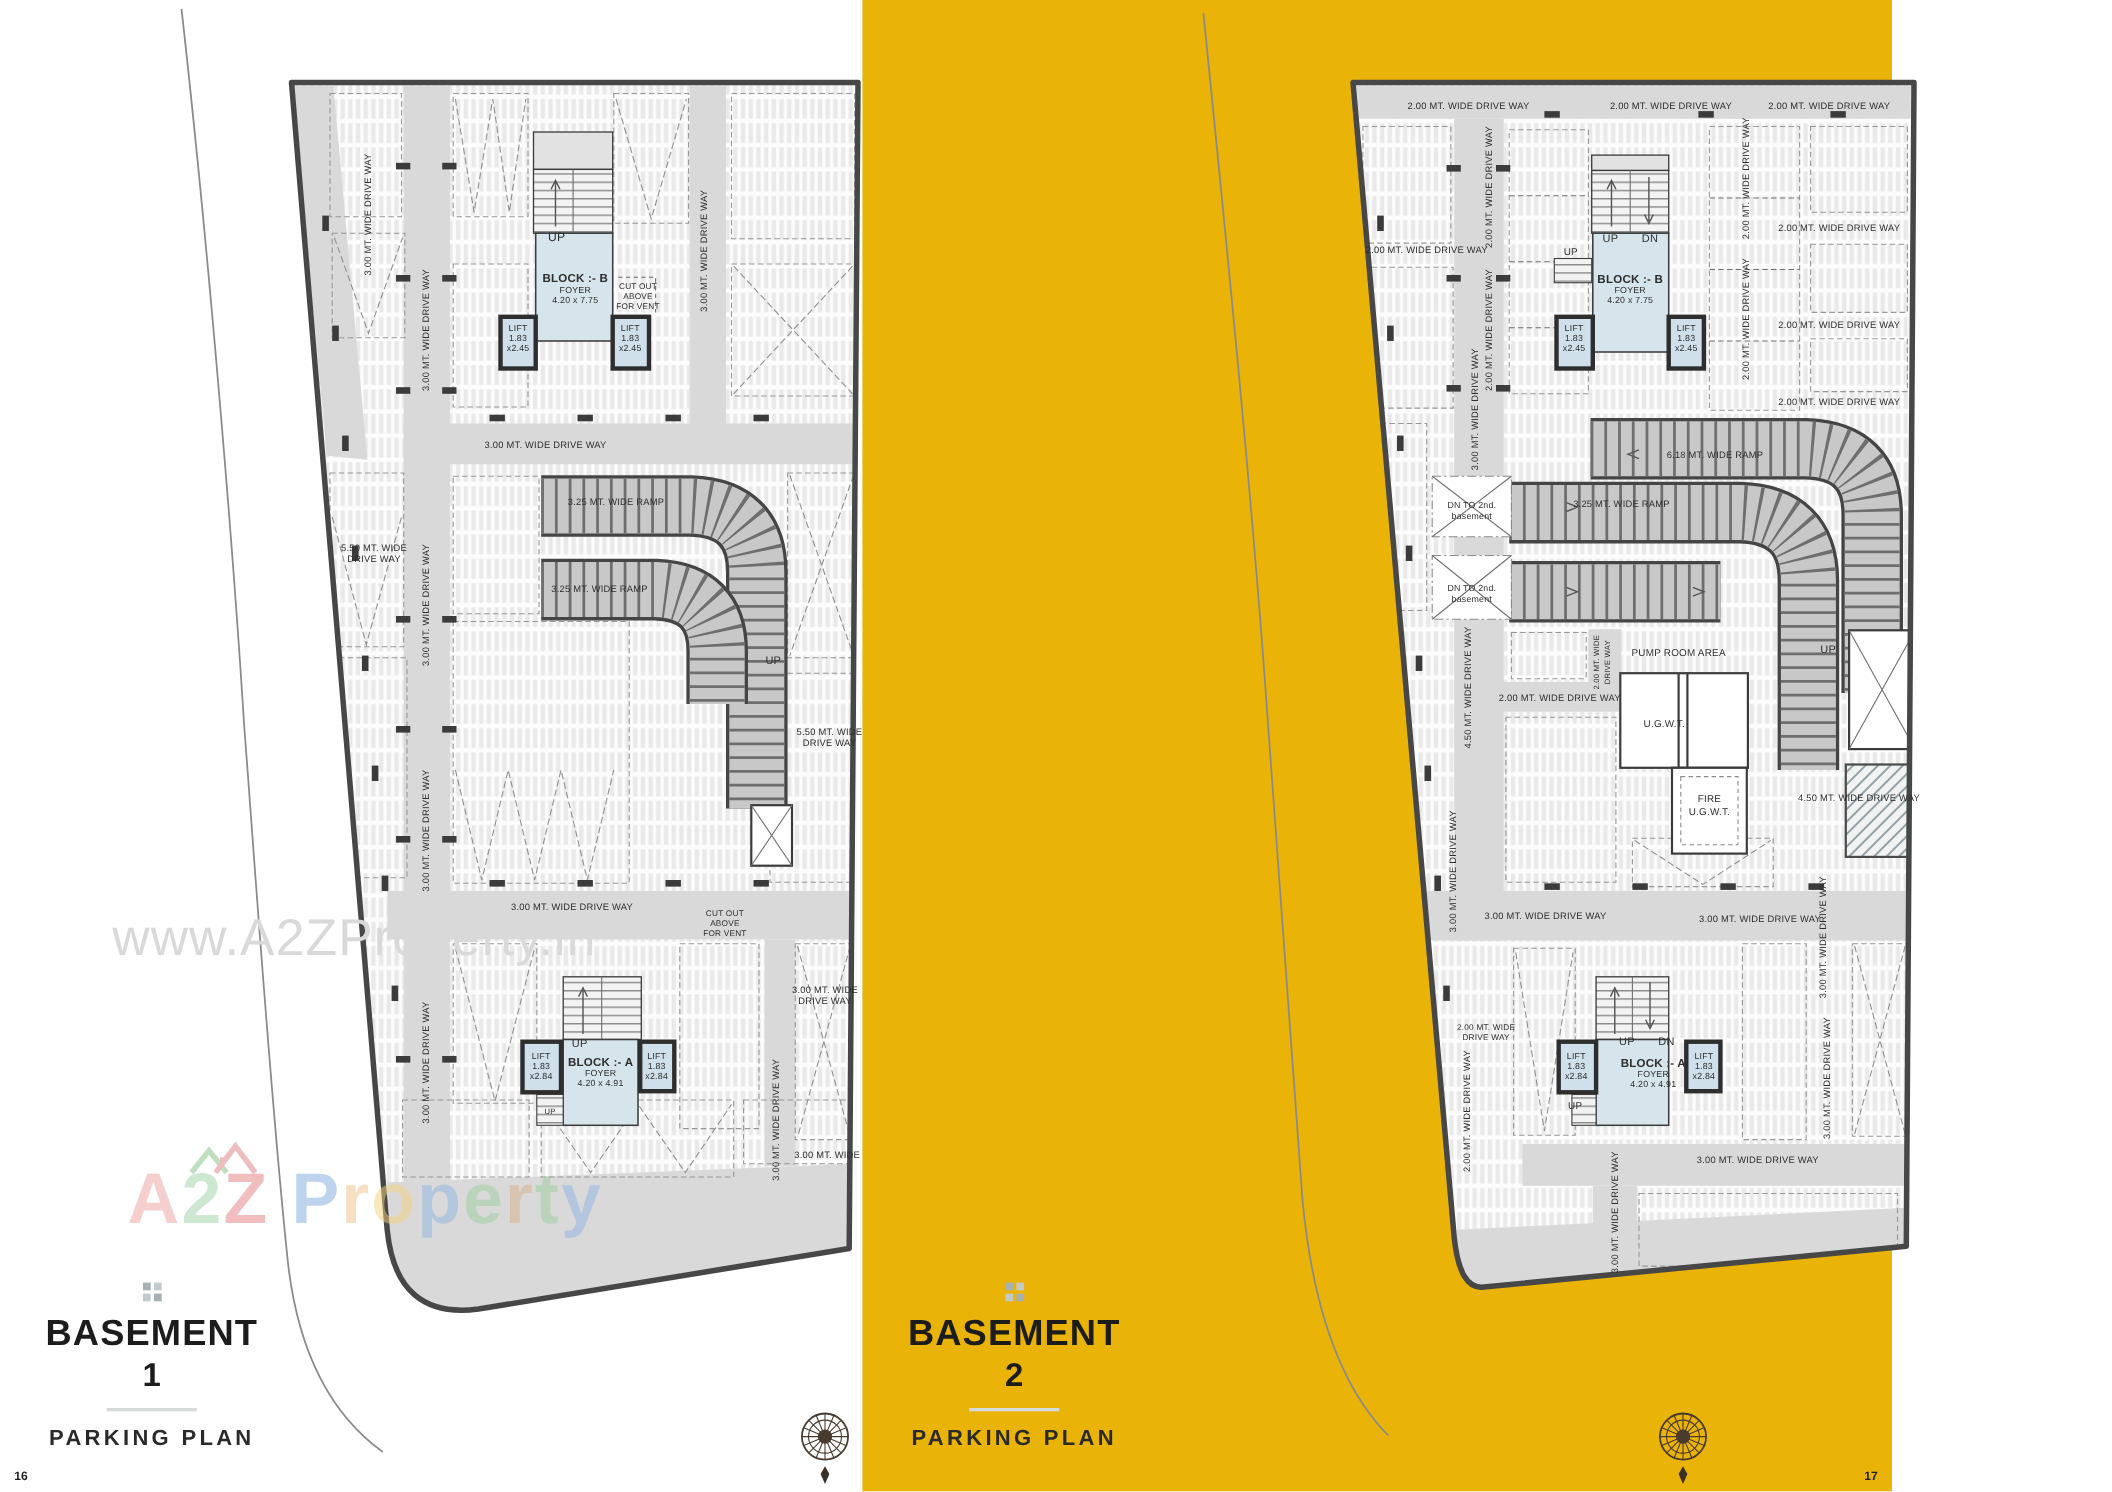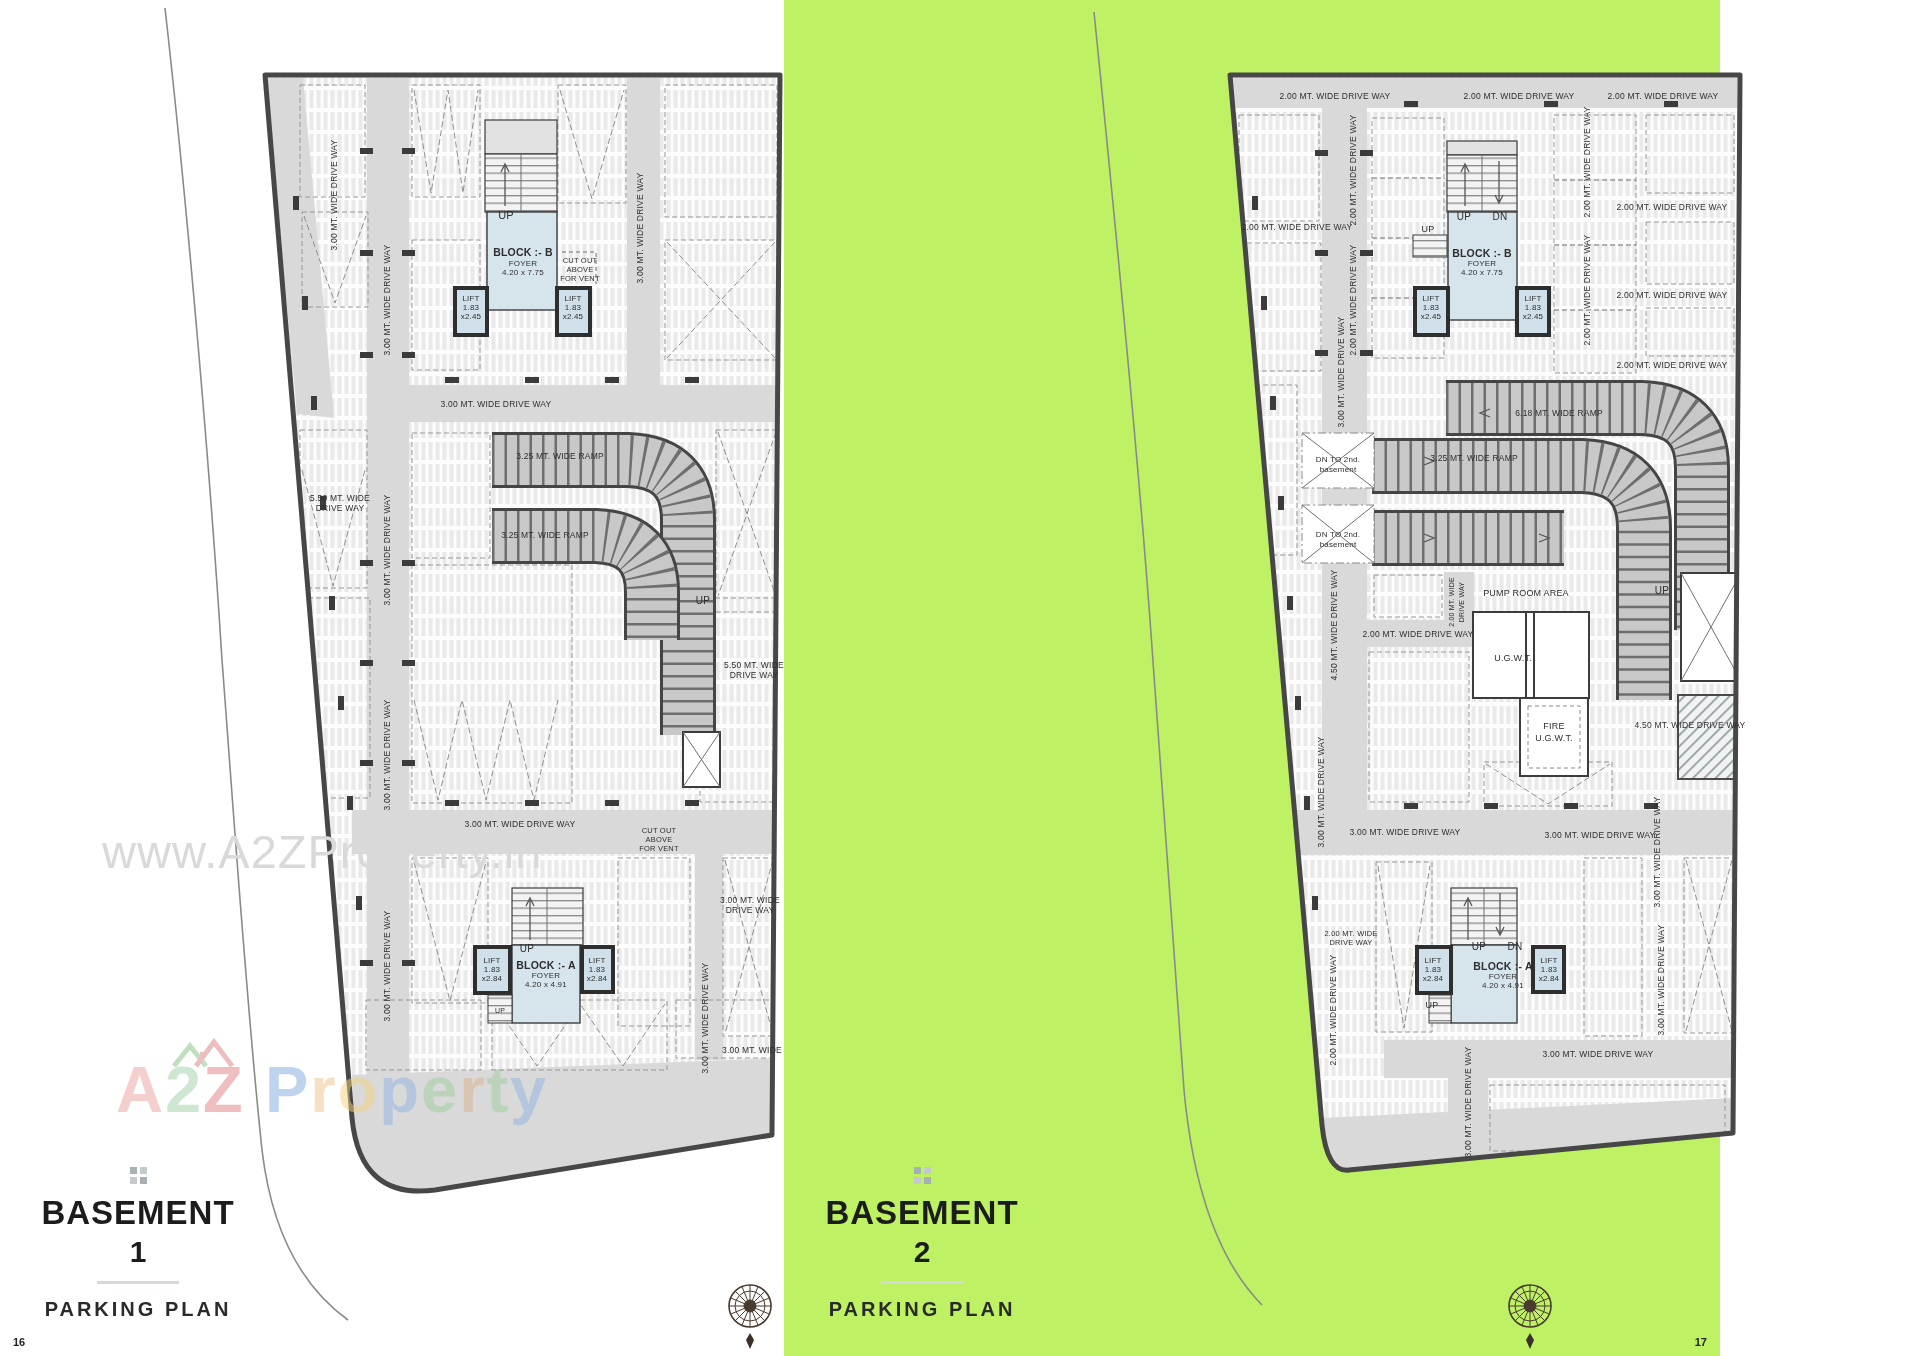--- a/index.html
+++ b/index.html
@@ -2,21 +2,21 @@
 <html><head>
 <meta charset="utf-8">
 <style>
   html,body{margin:0;padding:0;}
   body{
     width:1920px;height:1356px;position:relative;overflow:hidden;
     background:#ffffff;font-family:"Liberation Sans","DejaVu Sans",sans-serif;
   }
   .panel{position:absolute;top:0;height:1356px;}
   .panel-left{left:0;width:784px;background:#ffffff;}
-  .panel-right{left:784px;width:936px;background:#bef264;}
+  .panel-right{left:784px;width:936px;background:#eab308;}
   svg.plansvg{position:absolute;left:0;top:0;display:block;}
   svg text{fill:#2e2e2e;font-family:"Liberation Sans","DejaVu Sans",sans-serif;letter-spacing:.2px;}
   .gb{fill:#d9d9d9;}
   .stall{fill:none;stroke:#979797;stroke-width:1;stroke-dasharray:5 3;}
   .ov{fill:none;stroke:#8f8f8f;stroke-width:1;stroke-dasharray:6 3;}
   .tick{fill:#3b3b3b;}
   .siteline{fill:none;stroke:#8a8a8a;stroke-width:1.6;}
   .boundary{fill:none;stroke:#474747;stroke-width:5;stroke-linejoin:round;}
   .rampb{fill:none;stroke:#454545;stroke-width:56;}
   .rampf{fill:none;stroke:#c8c8c8;stroke-width:50;}

